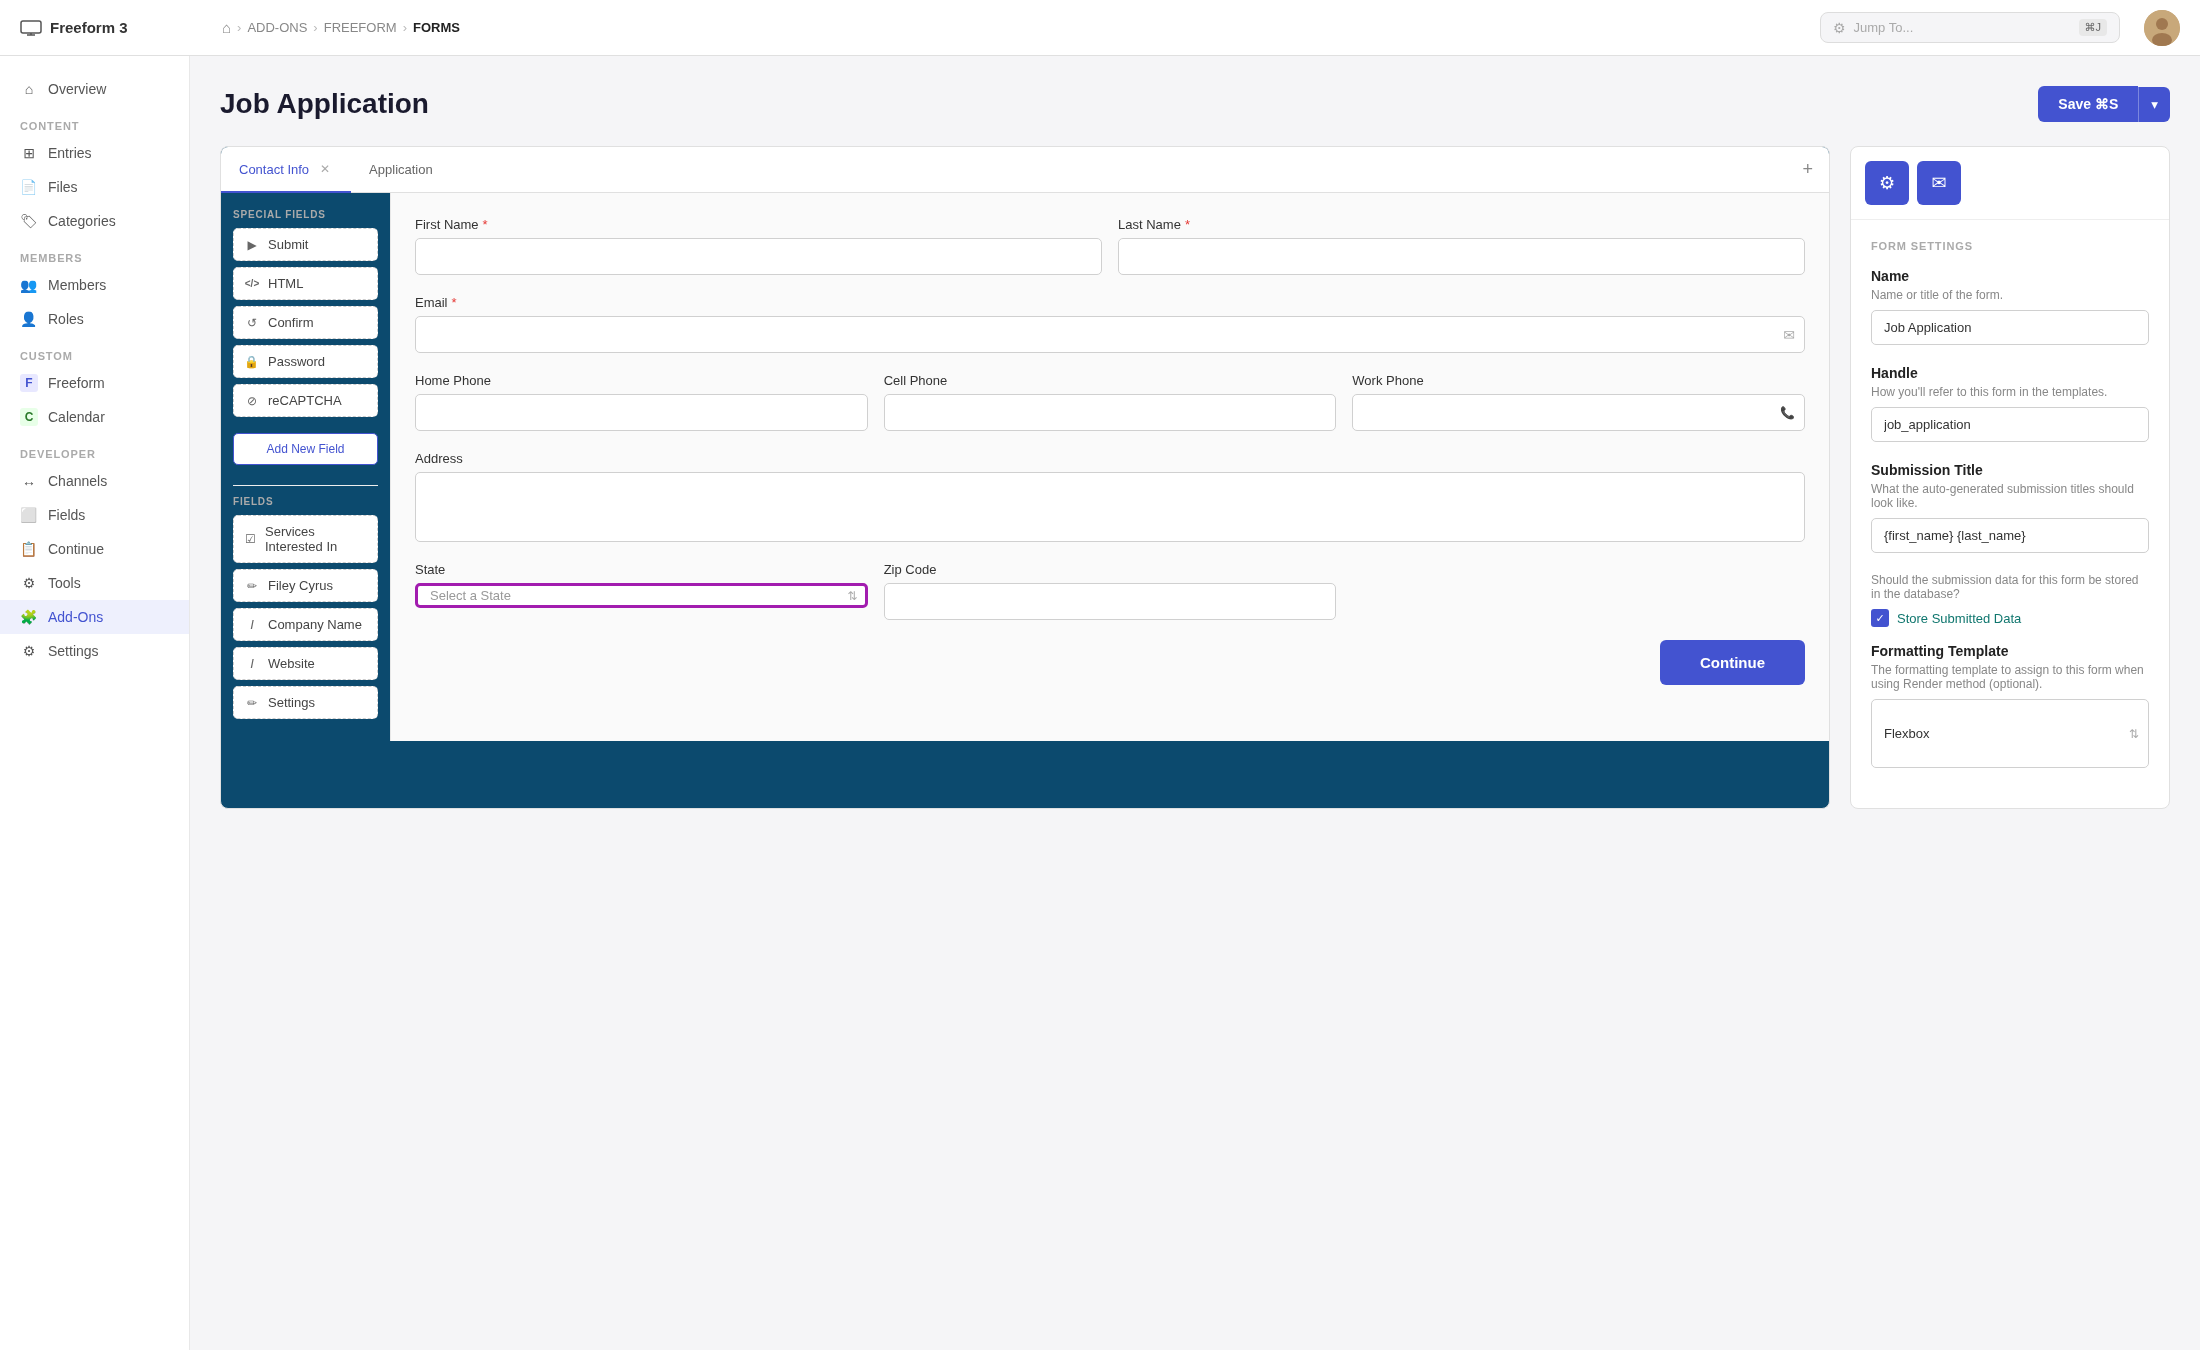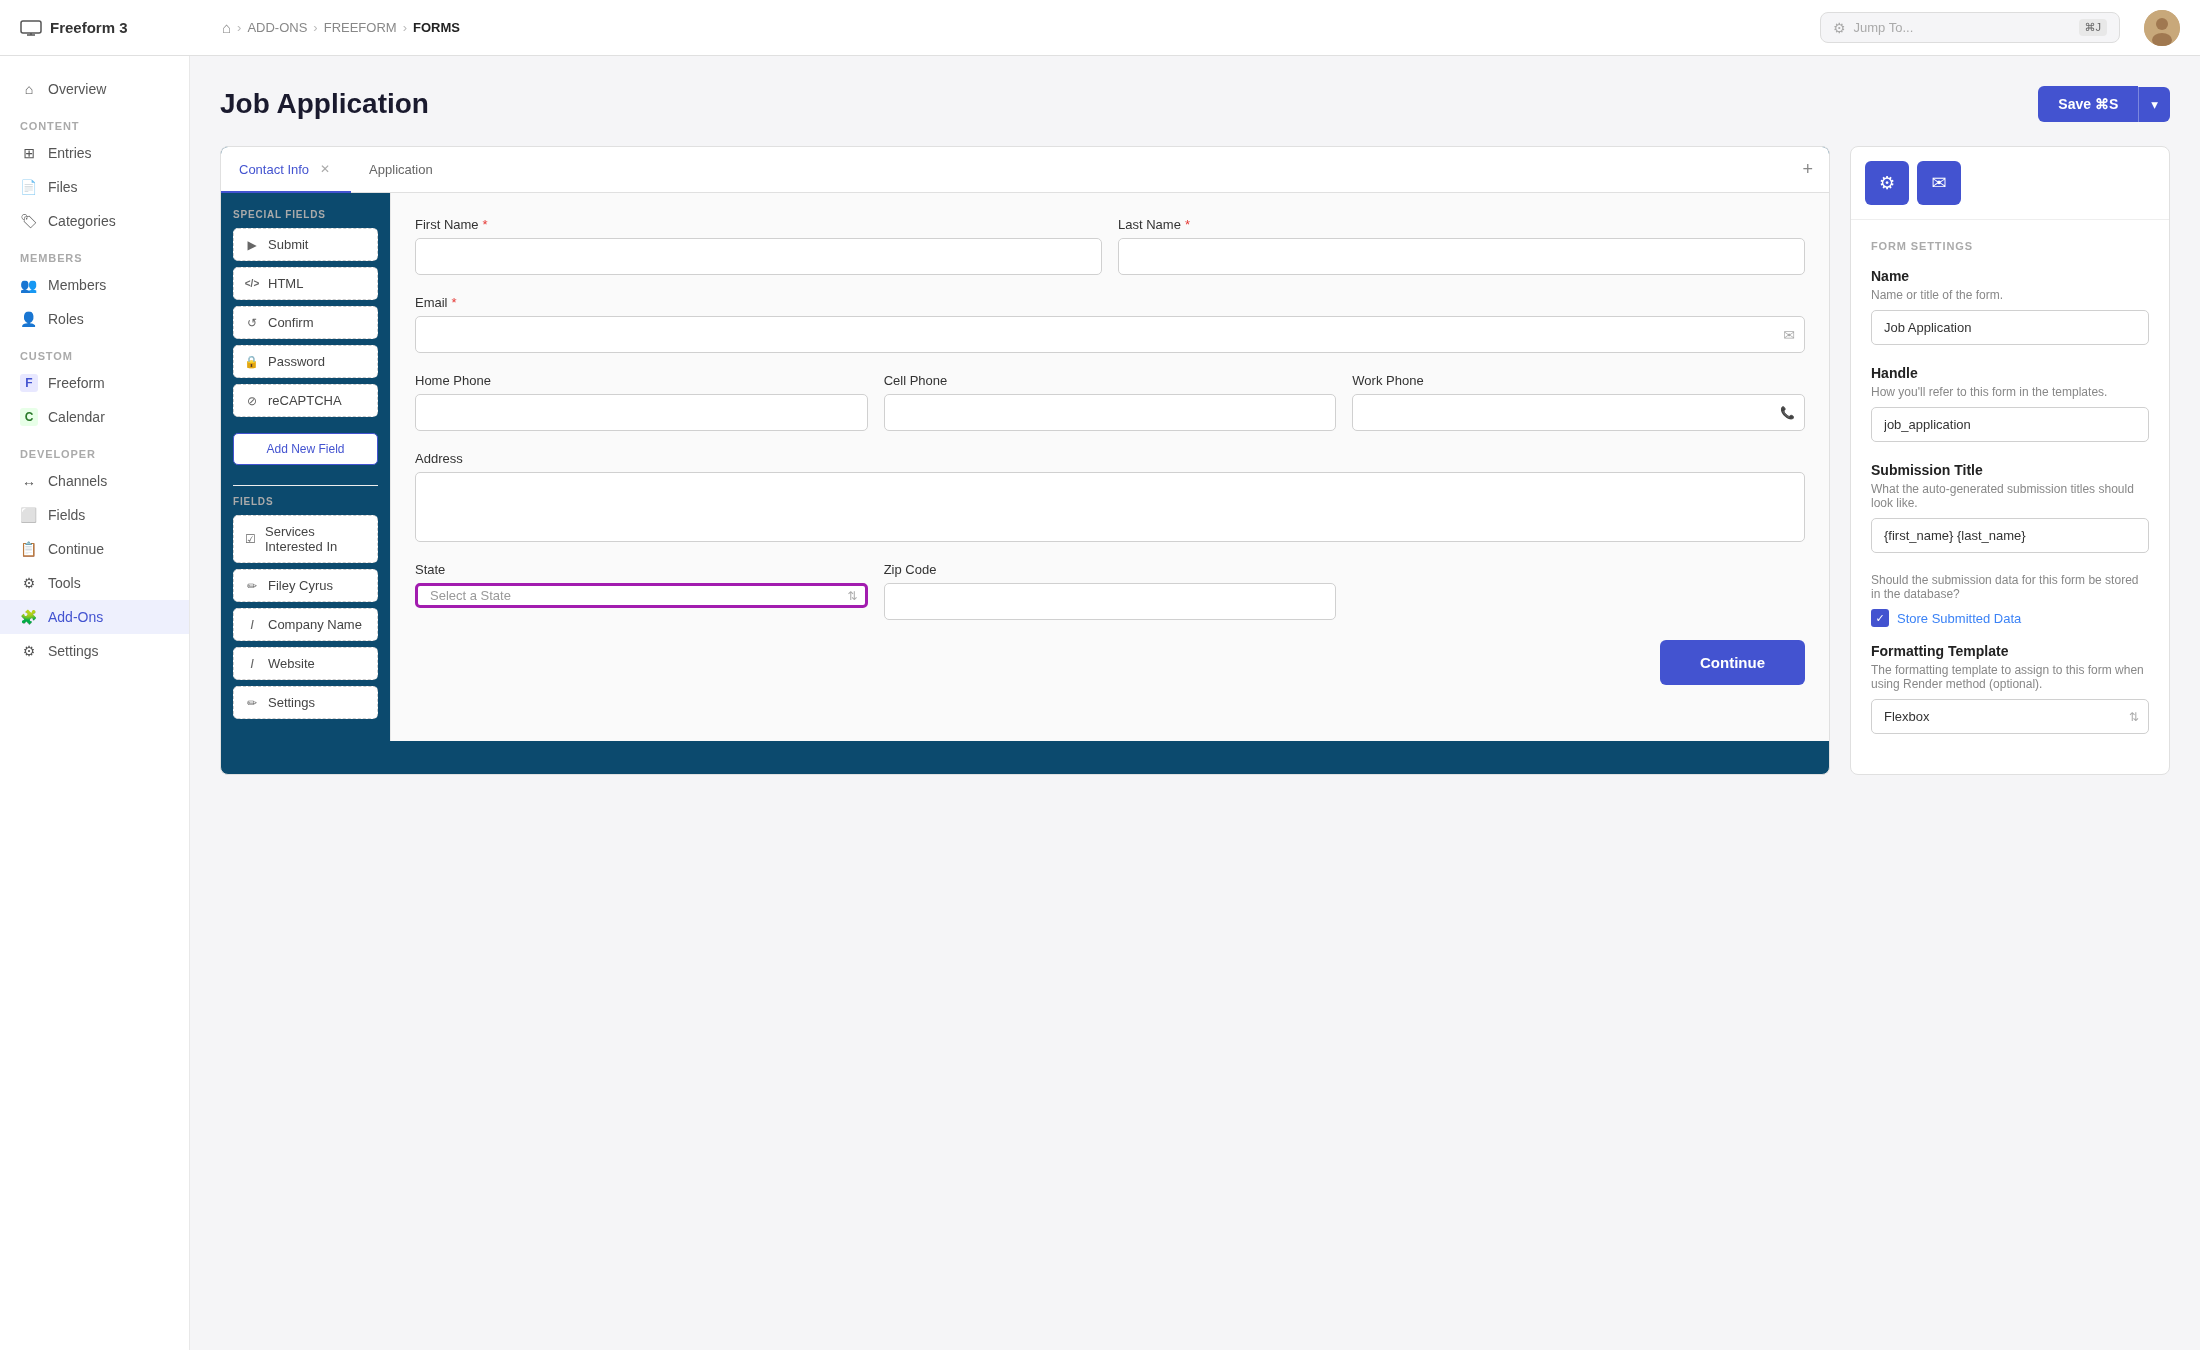--- a/index.html
+++ b/index.html
@@ -91,23 +91,23 @@
     .settings-btn-gear { background: #4353d0; color: #fff; }
     .settings-btn-email { background: #4353d0; color: #fff; }
     .settings-body { padding: 20px; }
     .settings-label { font-size: 11px; font-weight: 700; color: #aaa; letter-spacing: 0.08em; text-transform: uppercase; margin-bottom: 16px; }
     .settings-field-group { margin-bottom: 20px; }
     .settings-field-label { font-size: 14px; font-weight: 600; color: #222; margin-bottom: 4px; }
     .settings-field-hint { font-size: 12px; color: #888; margin-bottom: 8px; }
     .settings-input { width: 100%; padding: 9px 12px; border: 1px solid #d0d0d0; border-radius: 5px; font-size: 13px; color: #333; background: #fff; outline: none; }
     .checkbox-row { display: flex; align-items: center; gap: 8px; margin: 6px 0 16px; }
     .checkbox-styled { width: 18px; height: 18px; background: #4353d0; border-radius: 3px; display: flex; align-items: center; justify-content: center; color: #fff; font-size: 11px; flex-shrink: 0; }
-    .checkbox-label { font-size: 13px; color: #3b82f6; font-weight: 500; }
+    .checkbox-label { font-size: 13px; color: #0f766e; font-weight: 500; }
     .settings-select-wrap { position: relative; }
-    .settings-select { width: 100%; padding: 9px 12px; border: 1px solid #d0d0d0; border-radius: 5px; font-size: 13px; color: #333; background: #fff; appearance: none; outline: none; cursor: pointer; }
+    .settings-select { width: 100%; padding: 26px 12px; border: 1px solid #d0d0d0; border-radius: 5px; font-size: 13px; color: #333; background: #fff; appearance: none; outline: none; cursor: pointer; }
     .settings-select-wrap::after { content: '⇅'; position: absolute; right: 10px; top: 50%; transform: translateY(-50%); color: #aaa; font-size: 12px; pointer-events: none; }
   </style>
 </head>
 <body>
 
 <div class="topbar">
   <div class="topbar-logo">
     <svg class="topbar-logo-icon" viewBox="0 0 22 16" fill="none" stroke="currentColor" stroke-width="1.5">
       <rect x="1" y="1" width="20" height="12" rx="2"></rect>
       <line x1="7" y1="15" x2="15" y2="15"></line>

